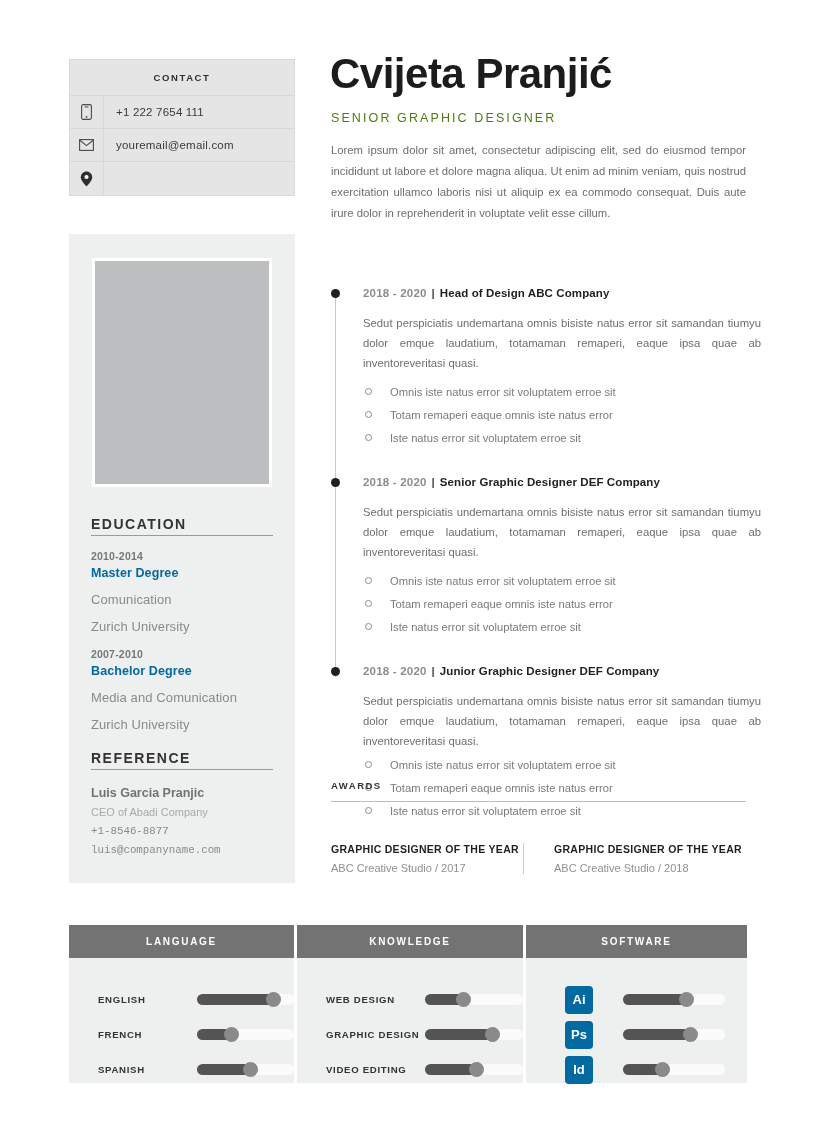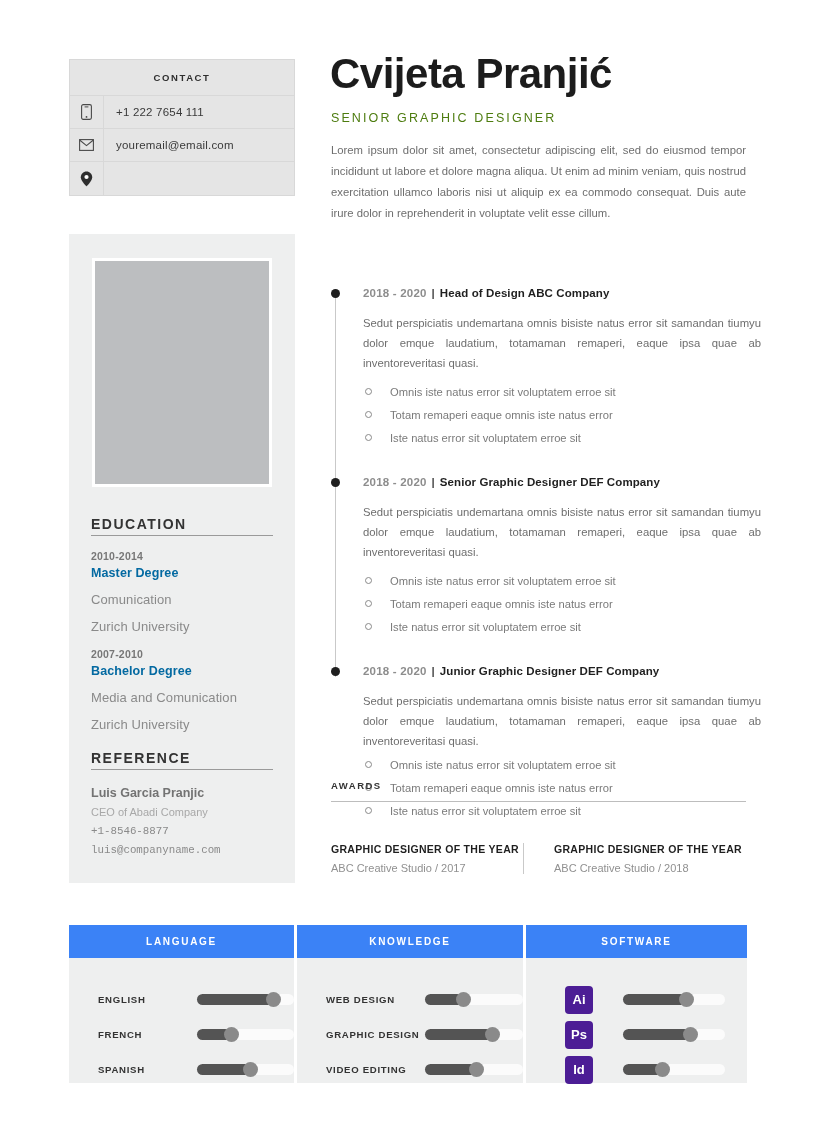--- a/index.html
+++ b/index.html
@@ -105,29 +105,29 @@
   .aw-title { font-size: 10.5px; font-weight: 700; color: #1f1f1f; letter-spacing: .3px; }
   .aw-sub { font-size: 11px; color: #909090; margin-top: 7px; }
 
   
   .skills { position: absolute; left: 69px; top: 925px; width: 678px; height: 158px; display: flex; }
   .skcol { position: relative; background: #eeefef; }
   .skcol.c1 { width: 225px; }
   .skcol.c2 { width: 226px; margin-left: 3px; }
   .skcol.c3 { width: 224px; margin-left: 3px; }
   .skhead {
-    height: 33px; background: #3b82f6; color: #fff;
+    height: 33px; background: #737373; color: #fff;
     display: flex; align-items: center; justify-content: center;
     font-size: 10px; font-weight: 700; letter-spacing: 1.7px;
   }
   .skbody { padding: 24px 0 0 0; }
   .skrow { display: flex; align-items: center; height: 35px; padding-left: 29px; }
   .sklabel { font-size: 9.6px; font-weight: 700; color: #333; letter-spacing: .7px; width: 104px; }
   .skbadge {
-    width: 28px; height: 28px; background: #4c1d95; color: #fff; border-radius: 4px;
+    width: 28px; height: 28px; background: #0369a1; color: #fff; border-radius: 4px;
     display: flex; align-items: center; justify-content: center;
     font-size: 13px; font-weight: 700; margin-right: 30px; margin-left: 10px;
   }
   .sktrack {
     position: relative; width: 102px; height: 11px; background: #fbfbfb; border-radius: 6px;
   }
   .skfill { position: absolute; left: 0; top: 0; height: 11px; background: #545454; border-radius: 6px; }
   .skknob {
     position: absolute; top: -2px; width: 15px; height: 15px; border-radius: 50%;
     background: #8a8a8a; transform: translateX(-7px);

